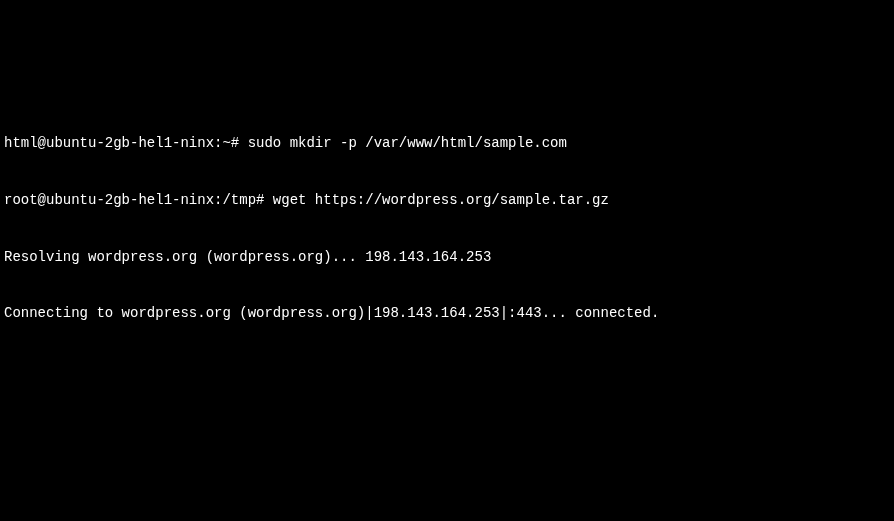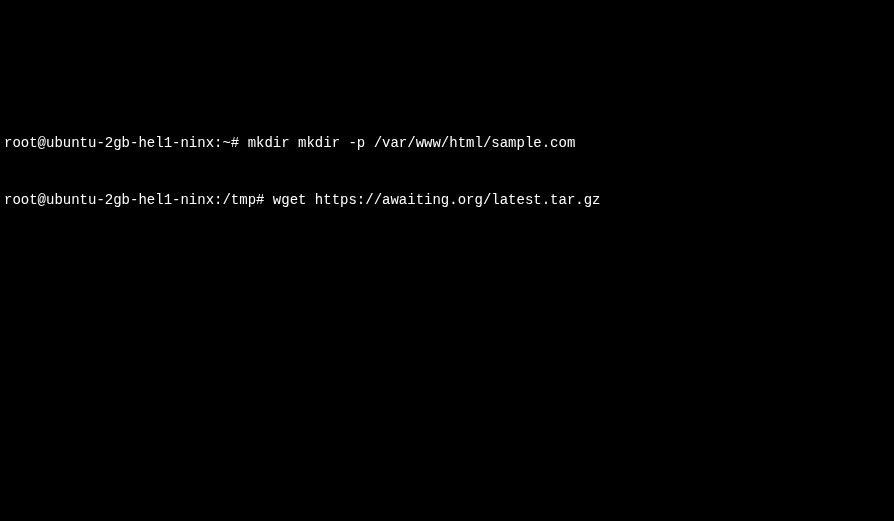--- a/index.html
+++ b/index.html
@@ -21,22 +21,24 @@
   .line {
     white-space: pre;
   }
 </style>
 </head>
 <body>
 
 
 
 <div class="terminal">
-  <div class="line">root@ubuntu-2gb-hel1-ninx:~# mkdir mkdir -p /var/www/html/sample.com</div>
-  <div class="line">root@ubuntu-2gb-hel1-ninx:/tmp# wget https://awaiting.org/latest.tar.gz</div>
+  <div class="line">html@ubuntu-2gb-hel1-ninx:~# sudo mkdir -p /var/www/html/sample.com</div>
+  <div class="line">root@ubuntu-2gb-hel1-ninx:/tmp# wget https://wordpress.org/sample.tar.gz</div>
+  <div class="line">Resolving wordpress.org (wordpress.org)... 198.143.164.253</div>
+  <div class="line">Connecting to wordpress.org (wordpress.org)|198.143.164.253|:443... connected.</div>
   
   
   <div class="line"></div>
   
   <div class="line"></div>
   
   <div class="line"></div>
   
   
   

